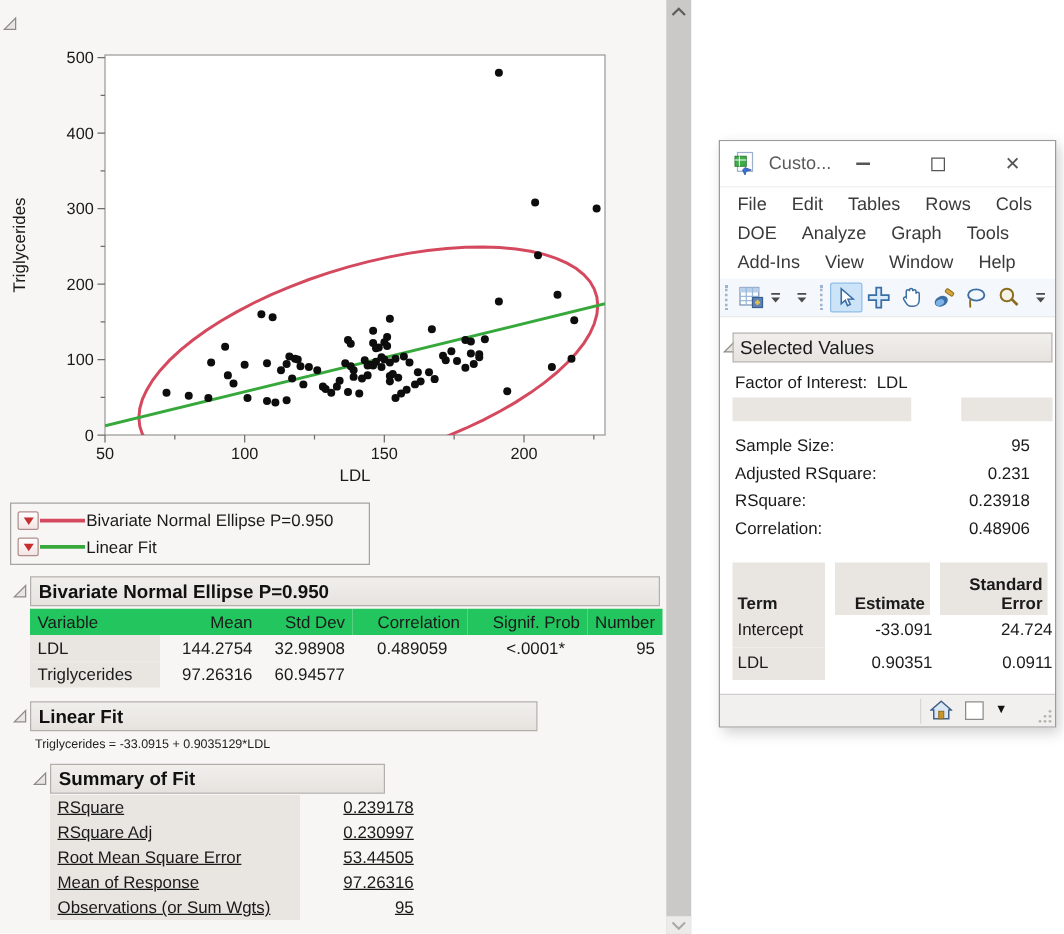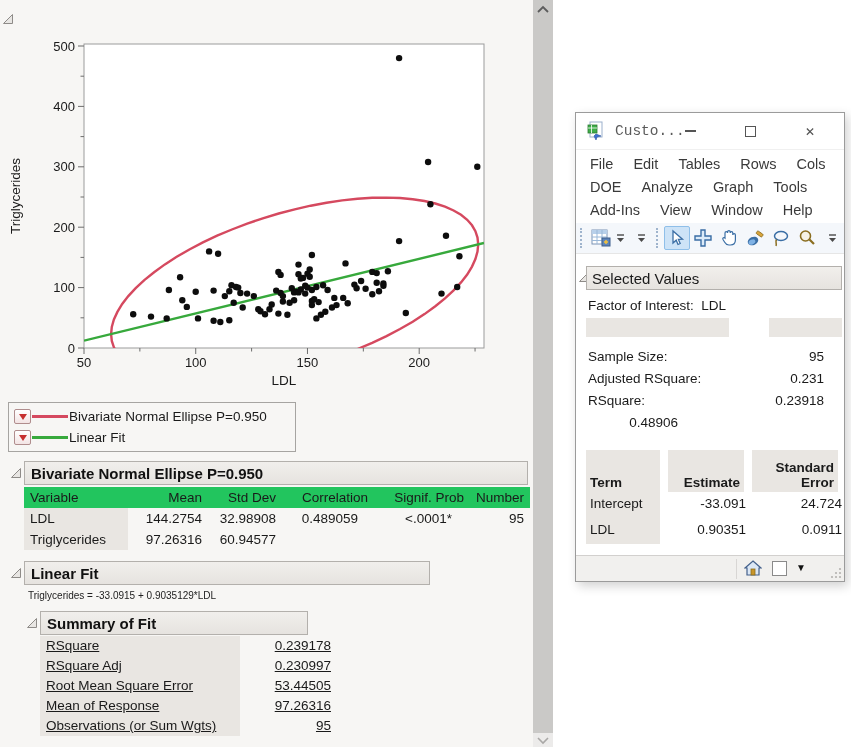--- a/index.html
+++ b/index.html
@@ -39,21 +39,21 @@
   .sum-val { width:95px; text-align:right; padding-right:4px; }
 
   
   .sbar { position:absolute; left:533px; top:0; width:20px; height:747px; background:#cac9c7; }
   .sbar .btn-up { position:absolute; top:0; left:0; width:20px; height:17px; display:flex; align-items:center; justify-content:center; }
   .sbar .btn-dn { position:absolute; bottom:0; left:0; width:20px; height:14px; background:#ecebea; display:flex; align-items:center; justify-content:center; }
 
   
   .fwin { position:absolute; left:575px; top:112px; width:270px; height:470px; background:#ffffff;
           border:1px solid #9b9b9b; box-shadow:3px 4px 10px rgba(0,0,0,0.18); }
-  .fwin-title { position:relative; height:37px; display:flex; align-items:center; background:#ffffff; border-bottom:1px solid #f0f0f0;font-family:Liberation Mono, monospace;}
+  .fwin-title { position:relative; height:37px; display:flex; align-items:center; background:#ffffff; border-bottom:1px solid #f0f0f0;}
   .fwin-title .t { color:#5a5a5a; font-size:14.5px; margin-left:9px; }
   .wctl { position:absolute; top:0; width:34px; height:36px; display:flex; align-items:center; justify-content:center; color:#555; }
   .menubar { padding:2px 0 2px 4px; }
   .menurow { display:flex; height:23px; align-items:center; }
   .menuitem { padding:2px 10px; font-size:14.5px; color:#3a3a3a; white-space:nowrap; }
   .toolbar { height:31px; background:#f4f7fb; display:flex; align-items:center; border-bottom:1px solid #e6e6e6; }
   .grip { width:5px; height:20px; border-left:2px dotted #9fb4cd; margin:0 3px 0 4px; }
   .tbtn { width:26px; height:24px; display:flex; align-items:center; justify-content:center; }
   .tbtn.sel { background:#cde3f7; border:1px solid #8fbfe9; border-radius:2px; }
   .ovf { width:13px; height:22px; display:flex; align-items:center; justify-content:center; }
@@ -466,20 +466,21 @@
         </div>
       <div class="stat-row" style="top:114px;">
           <span class="lab">Adjusted RSquare:</span>
           <span class="val">0.231</span>
         </div>
       <div class="stat-row" style="top:136px;">
           <span class="lab">RSquare:</span>
           <span class="val">0.23918</span>
         </div>
       <div class="stat-row" style="top:158px;">
+          <span class="lab">Correlation:</span>
           <span class="val">0.48906</span>
         </div>
 
       <div class="tt">
         <div class="tt-hrow">
           <div class="tt-hcell tt-c1">Term</div>
           <div class="tt-hcell tt-c2">Estimate</div>
           <div class="tt-hcell tt-c3">Standard Error</div>
         </div>
         <div class="tt-row">

